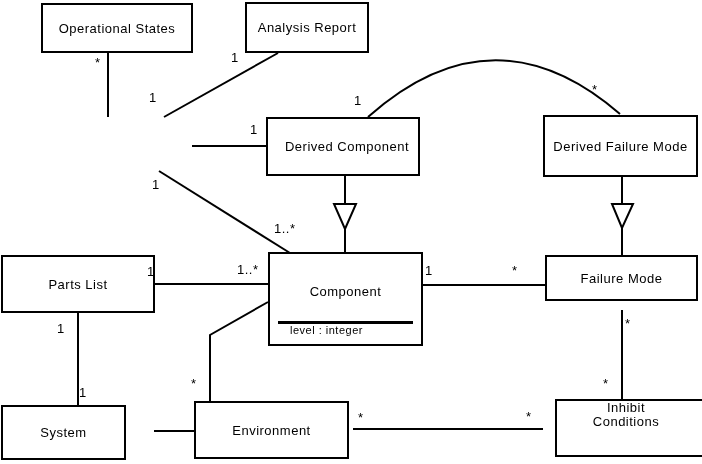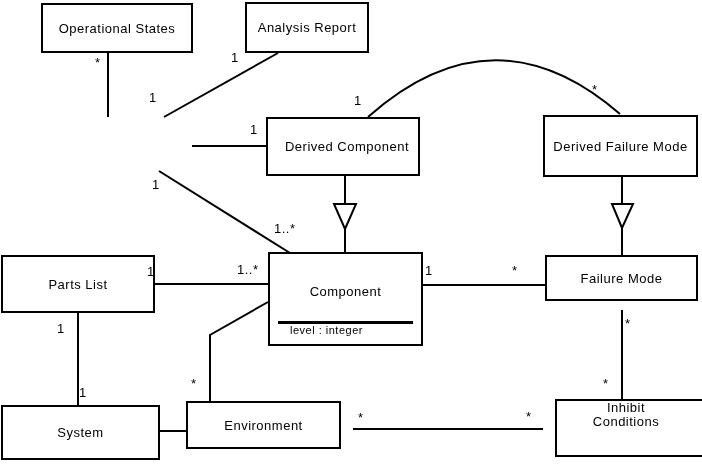--- a/index.html
+++ b/index.html
@@ -140,25 +140,25 @@
     </div>
     <div class="attr-comp">
       <span>level : integer</span>
     </div>
   </div>
 
   <div class="uml-class" style="left:545px; top:255px; width:153px; height:46px;">
     <span class="cname">Failure Mode</span>
   </div>
 
-  <div class="uml-class" style="left:1px; top:405px; width:159px; height:55px;">
+  <div class="uml-class" style="left:1px; top:405px; width:125px; height:55px;">
     <span class="cname">System</span>
   </div>
 
-  <div class="uml-class" style="left:186px; top:401px; width:155px; height:48px;">
+  <div class="uml-class" style="left:194px; top:401px; width:155px; height:58px;">
     <span class="cname">Environment</span>
   </div>
 
   <div class="uml-class top-left-text" style="left:555px; top:399px; width:154px; height:58px;text-align:center;">
     <span class="cname">Inhibit Conditions</span>
   </div>
 
   <span class="mult" style="left:95px; top:56px;">*</span>
   <span class="mult" style="left:149px; top:91px;">1</span>
   <span class="mult" style="left:231px; top:51px;">1</span>

